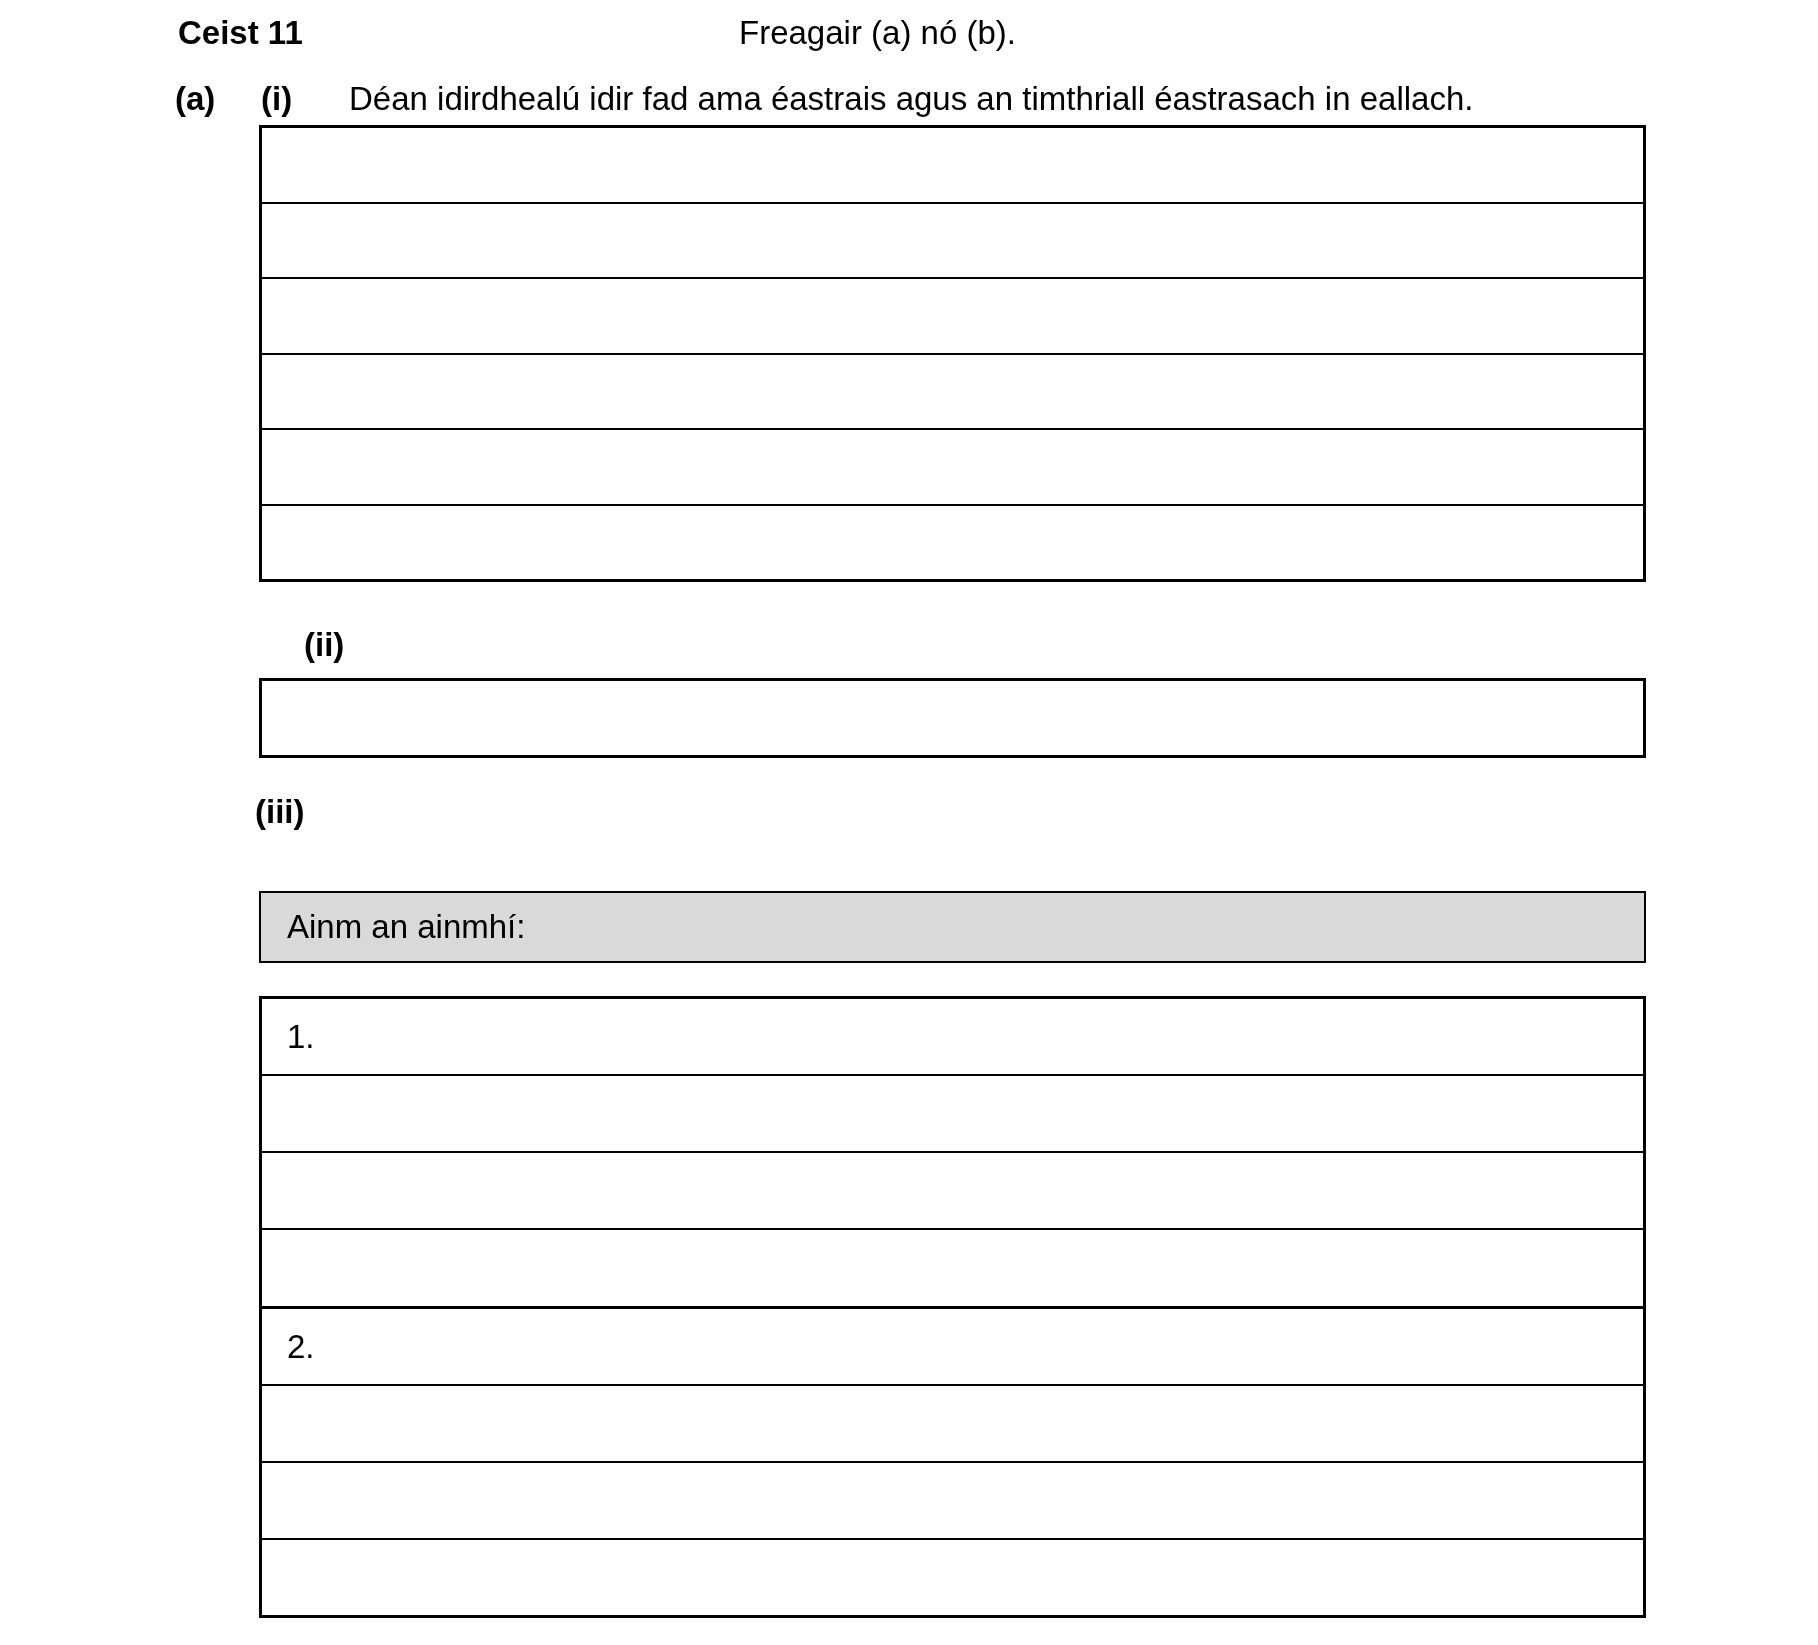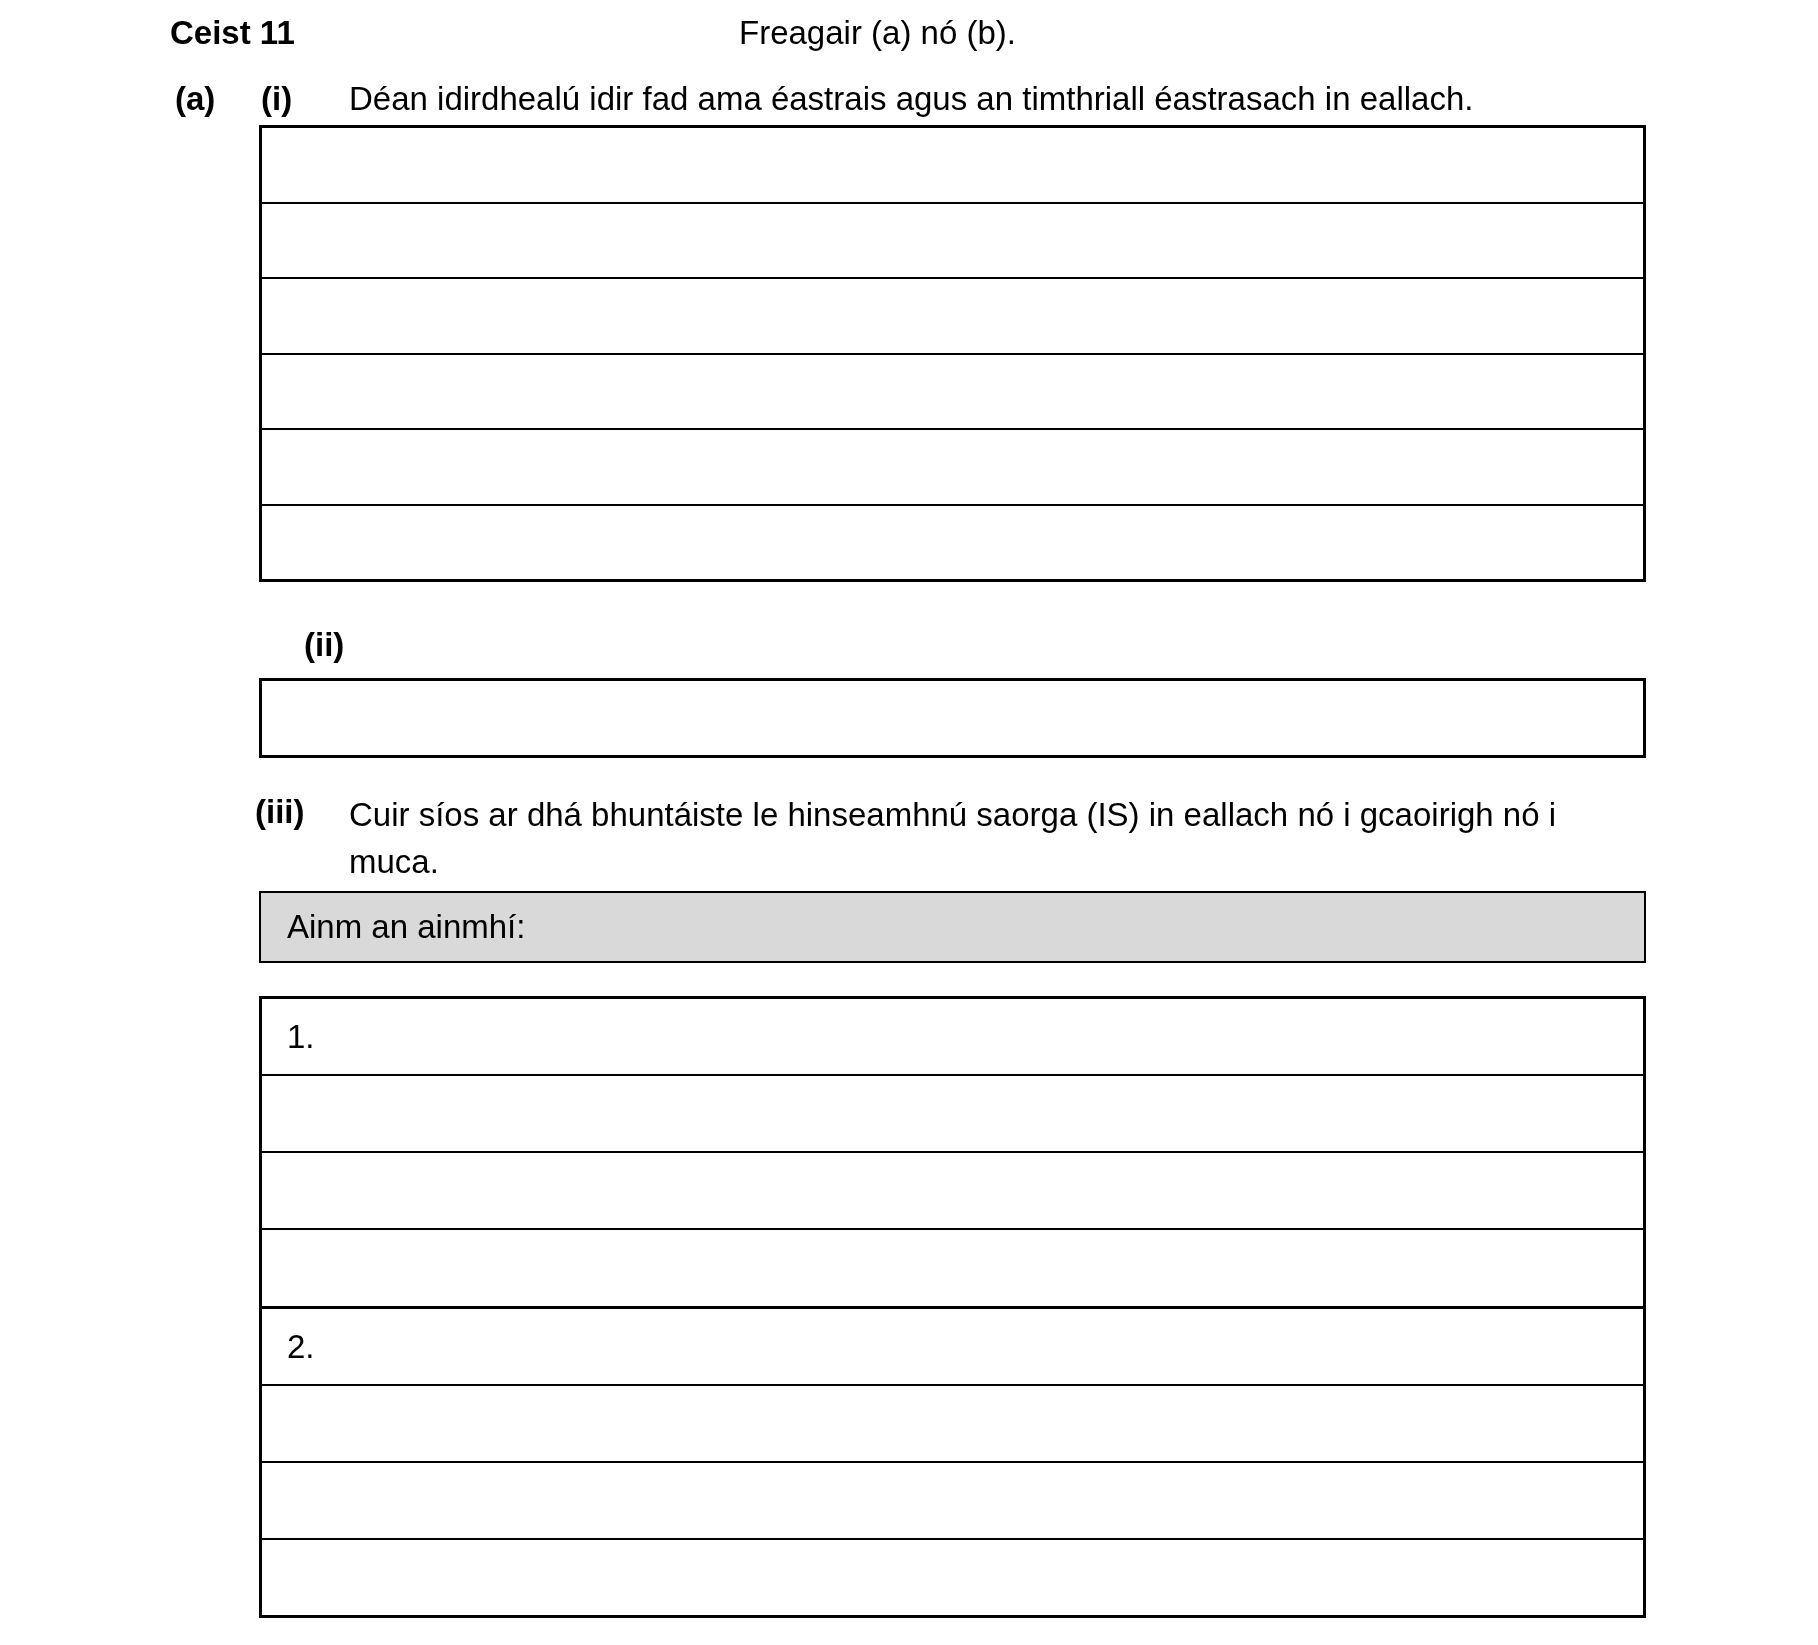--- a/index.html
+++ b/index.html
@@ -24,21 +24,21 @@
     line-height: 42px;
     white-space: nowrap;
   }
   .qtext {
     position: absolute;
     line-height: 42px;
     white-space: nowrap;
   }
   .hdr-q {
     position: absolute;
-    left: 170px;
+    left: 178px;
     top: 12px;
     font-weight: bold;
     line-height: 42px;
   }
   .hdr-inst {
     position: absolute;
     left: 739px;
     top: 12px;
     line-height: 42px;
     white-space: nowrap;
@@ -110,24 +110,20 @@
       <div class="row"></div>
     </div>
 
   <div class="lbl" style="left:261px; top:624px;margin-left:43px;">(ii)</div>
 
   <div class="answer-box" style="top:678px; height:80px;">
       <div class="row"></div>
     </div>
 
   <div class="lbl" style="left:255px; top:791px;">(iii)</div>
-  <div class="q3text">
-    <div class="qline"><span>Cuir síos ar </span><span class="bold">dhá</span><span> bhuntáiste le hinseamhnú saorga (IS) in eallach </span><span class="bold">nó</span><span> i gcaoirigh </span><span class="bold">nó</span><span> i</span></div>
-    <div class="qline">muca.</div>
-  </div>
 
   <div class="shaded-field">
     <span>Ainm an ainmhí:</span>
   </div>
 
   <div class="answer-box box-iii" style="top:996px; height:622px;">
       <div class="row"><span>1.</span></div>
       <div class="row"></div>
       <div class="row"></div>
       <div class="row"></div>

